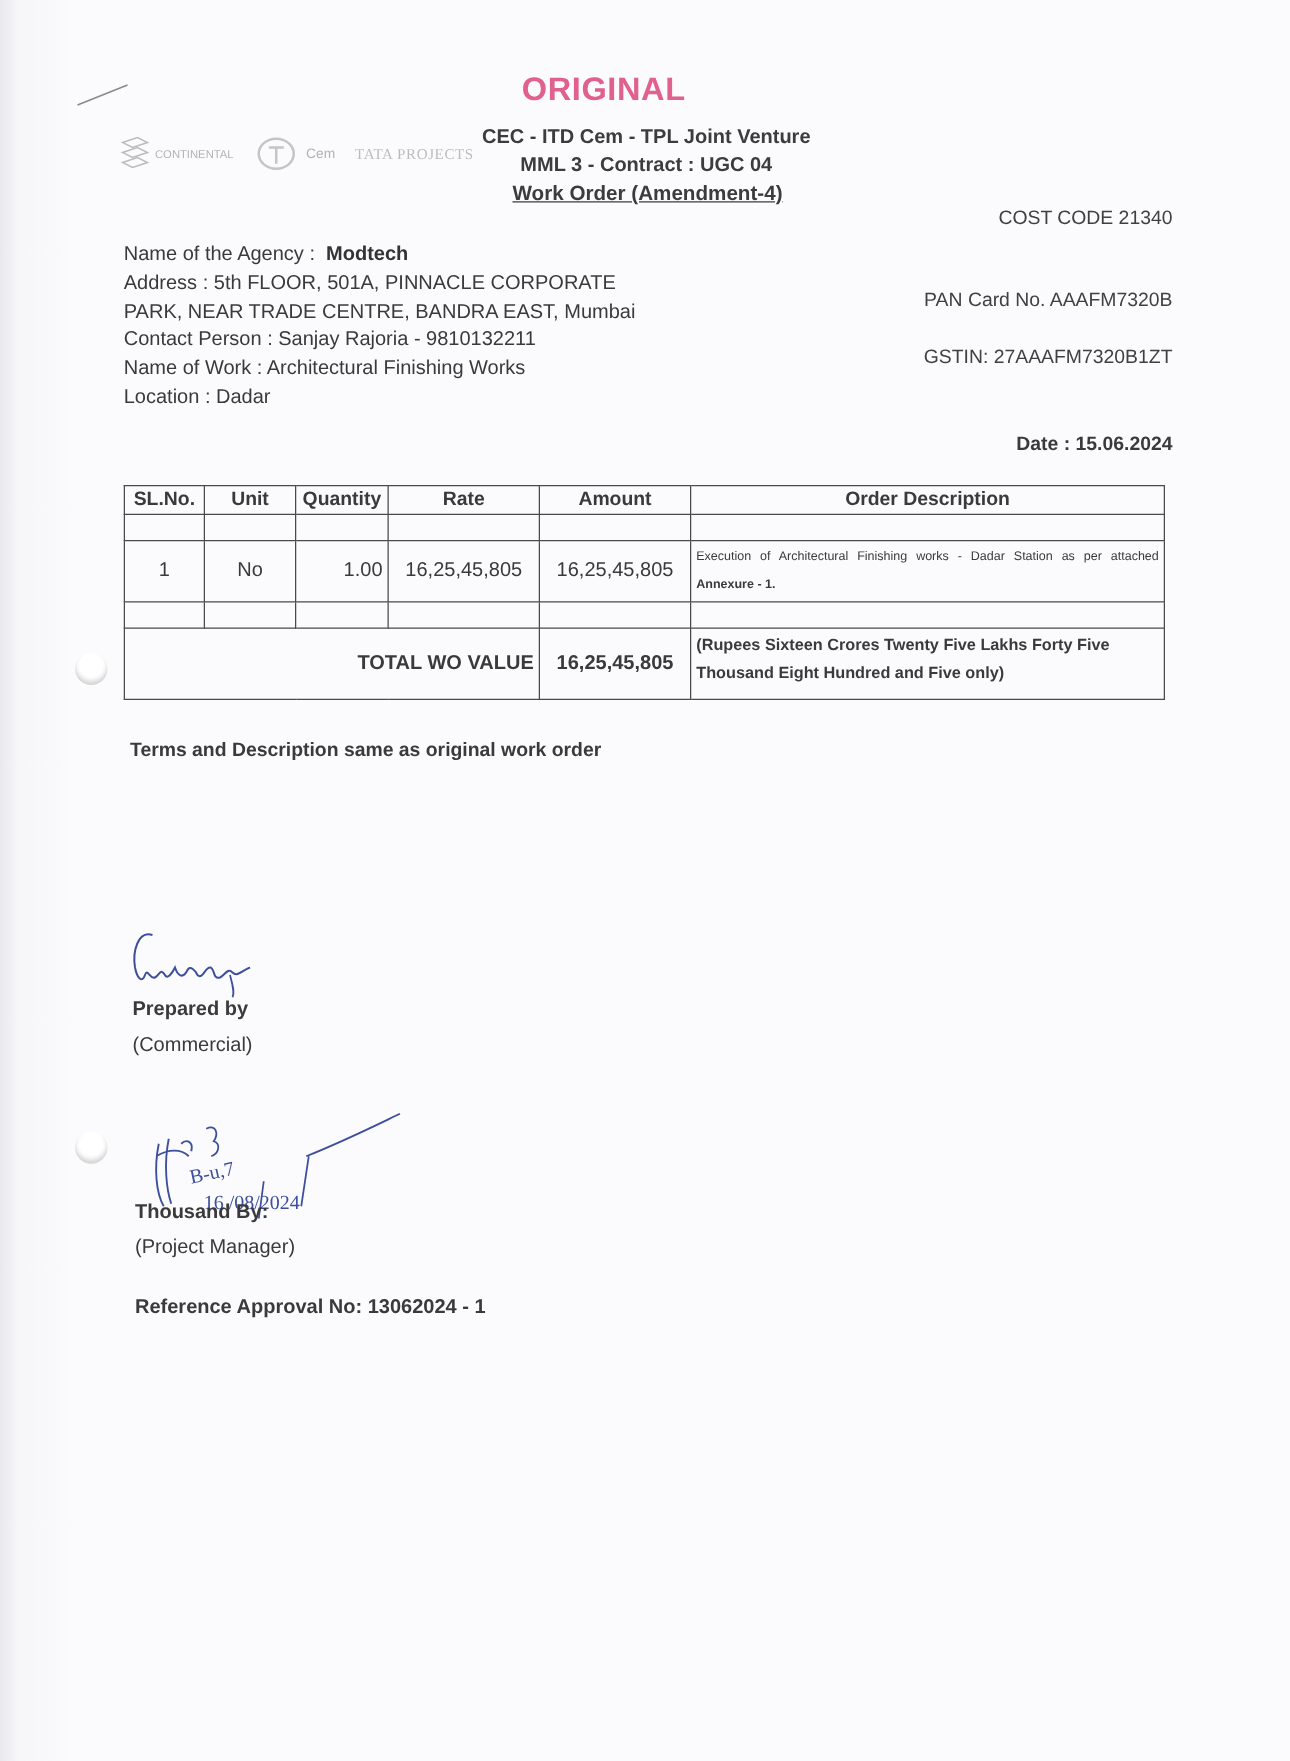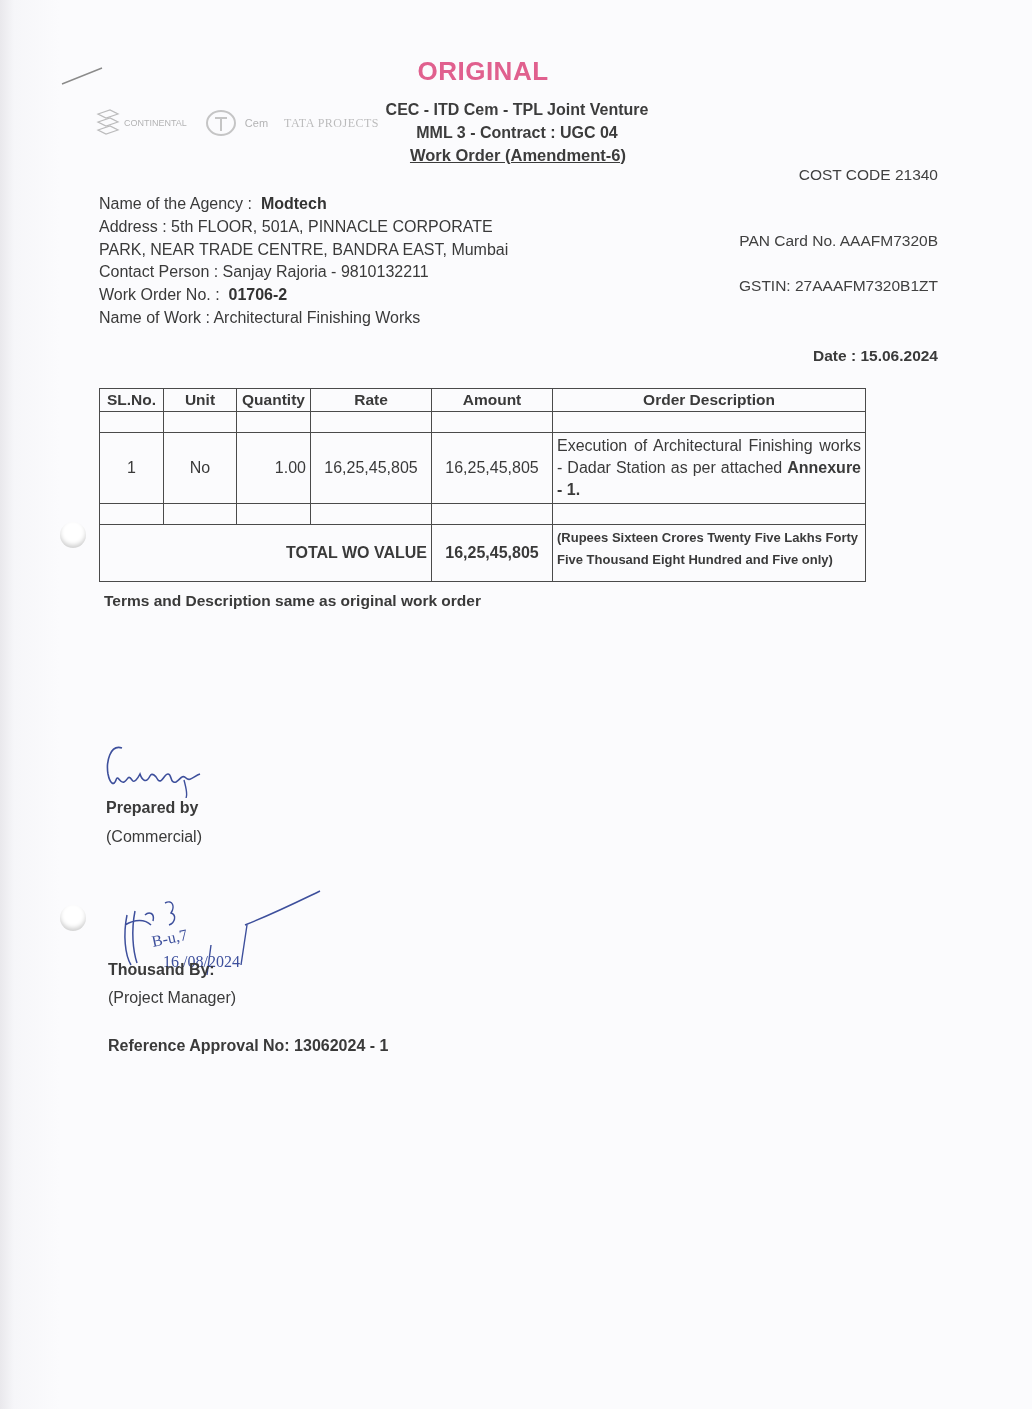--- a/index.html
+++ b/index.html
@@ -14,28 +14,28 @@
   .stamp { left: 0; width: 1032px; top: 56px; text-align: center; padding-left: 0; }
   .stamp span { color: #e0608e; font-weight: bold; font-size: 26px; letter-spacing: 0.5px; position: relative; left: -33px; }
   .hdr-line { left: 0; width: 1032px; text-align: center; font-weight: bold; font-size: 16px; color: #3c3c3c; }
   .hdr-line span { position: relative; left: 0; }
   .logos { left: 96px; top: 108px; display: flex; align-items: center; gap: 16px; opacity: 0.55; }
   .logo-text { font-size: 9px; color: #777; }
   .tata { font-size: 12px; color: #888; letter-spacing: 0.5px; font-family: "Liberation Serif", serif; }
   .info { left: 99px; top: 193px; font-size: 16px; line-height: 22.8px; color: #3a3a3a; }
   .info b { font-weight: bold; color: #333; }
   .right { right: 94px; font-size: 15.5px; color: #404040; text-align: right; }
-  table.wo { position: absolute; left: 99px; top: 388px; width: 767px; border-collapse: collapse; font-size: 16px; color: #3a3a3a; }
+  table.wo { position: absolute; left: 99px; top: 388px; width: 833px; border-collapse: collapse; font-size: 16px; color: #3a3a3a; }
   table.wo td, table.wo th { border: 1.5px solid #4a4a4a; padding: 2px 4px; }
   table.wo th { font-weight: bold; font-size: 15.5px; height: 18px; text-align: center; }
   .spacer td { height: 16px; }
   .r1 td { height: 40px; }
   .num { text-align: right; }
   .ctr { text-align: center; }
-  .desc { text-align: justify; text-align-last: left; font-size: 16px; line-height: 22px; }
+  .desc { text-align: justify; text-align-last: left; font-size: 10px; line-height: 22px; }
   .total td { height: 52px; }
   .bold { font-weight: bold; }
   .words { font-weight: bold; font-size: 13px; line-height: 22px; vertical-align: top; }
   .terms { left: 104px; top: 592px; font-weight: bold; font-size: 15.5px; color: #3a3a3a; }
   .lbl { font-size: 16px; color: #3a3a3a; }
   .lblb { font-size: 16px; font-weight: bold; color: #3a3a3a; }
   .hole { width: 26px; height: 26px; border-radius: 50%; background: #ffffff; box-shadow: inset 0 -3px 4px rgba(0,0,0,0.18); }
   svg { display: block; }
 </style>
 </head>
@@ -67,29 +67,29 @@
         <ellipse cx="18" cy="14" rx="14" ry="12" fill="none" stroke="#999" stroke-width="2"></ellipse>
         <path d="M12 9 L24 9 M18 9 L18 22" stroke="#999" stroke-width="2"></path>
       </svg>
       <span class="logo-text" style="font-size:11px">Cem</span>
     </div>
     <span class="tata">TATA PROJECTS</span>
   </div>
 
   <div class="abs hdr-line" style="top:101px"><span style="left:1px">CEC - ITD Cem - TPL  Joint Venture</span></div>
   <div class="abs hdr-line" style="top:124px"><span style="left:1px">MML 3 - Contract : UGC 04</span></div>
-  <div class="abs hdr-line" style="top:146px"><span style="left:2px;text-decoration:underline;font-size:16.5px">Work Order (Amendment-6)</span></div>
+  <div class="abs hdr-line" style="top:146px"><span style="left:2px;text-decoration:underline;font-size:16.5px">Work Order (Amendment-4)</span></div>
 
   <div class="abs info">
     <div><span>Name of the Agency :</span>&nbsp; <b>Modtech</b></div>
     <div>Address : 5th FLOOR, 501A, PINNACLE CORPORATE</div>
     <div>PARK, NEAR TRADE CENTRE, BANDRA EAST, Mumbai</div>
     <div>Contact Person : Sanjay Rajoria - 9810132211</div>
-    <div><span>Work Order No. :</span>&nbsp; <b>01706-2</b></div>
     <div>Name of Work :  Architectural Finishing Works</div>
+    <div>Location  : Dadar</div>
   </div>
 
   <div class="abs right" style="top:166px">COST CODE 21340</div>
   <div class="abs right" style="top:232px">PAN Card No. AAAFM7320B</div>
   <div class="abs right" style="top:277px">GSTIN: 27AAAFM7320B1ZT</div>
   <div class="abs right" style="top:347px;font-weight:bold;color:#3a3a3a">Date : 15.06.2024</div>
 
   <table class="wo">
     <colgroup>
       <col style="width:64px">

